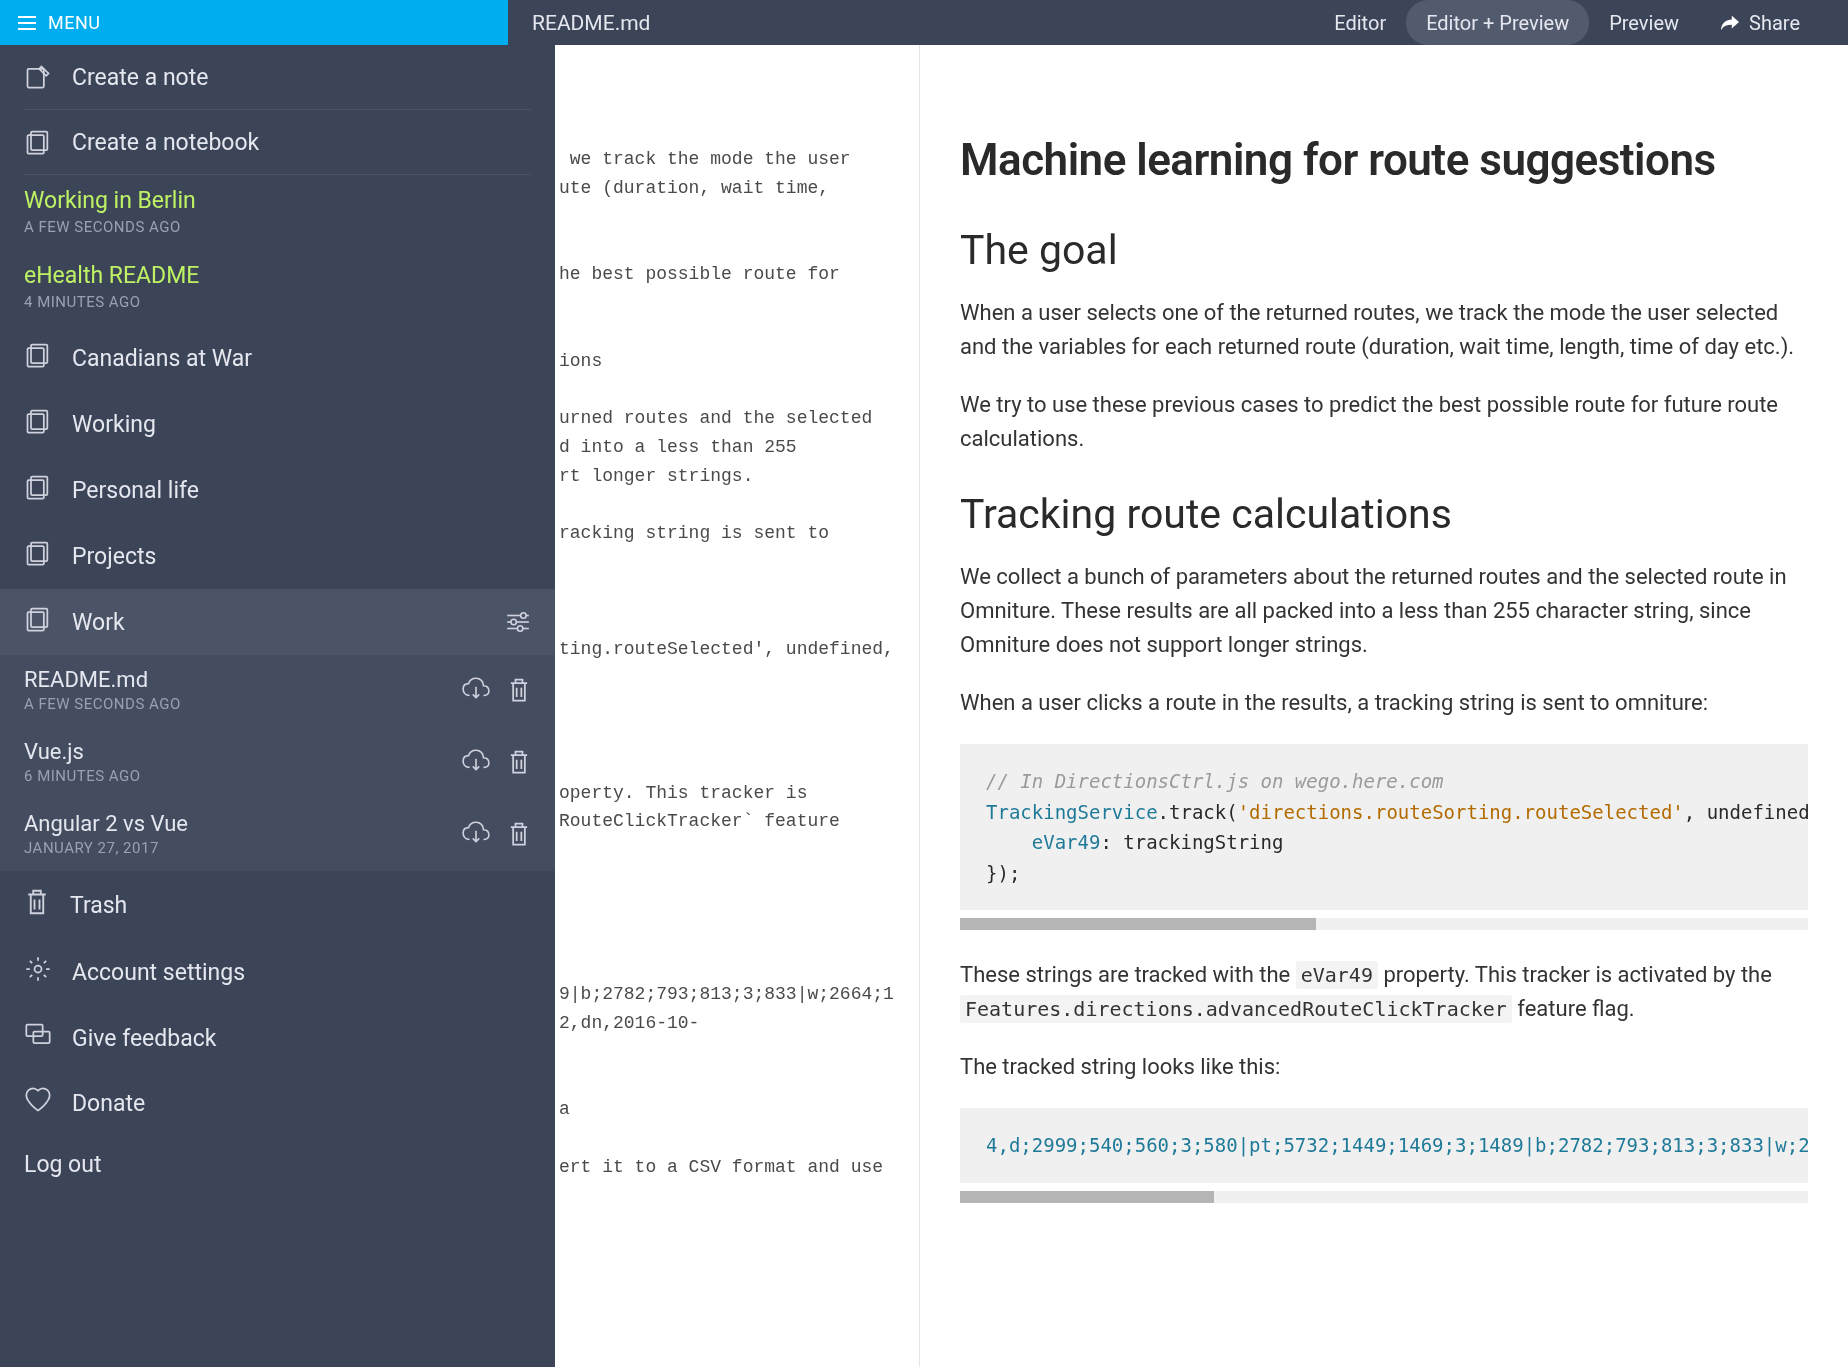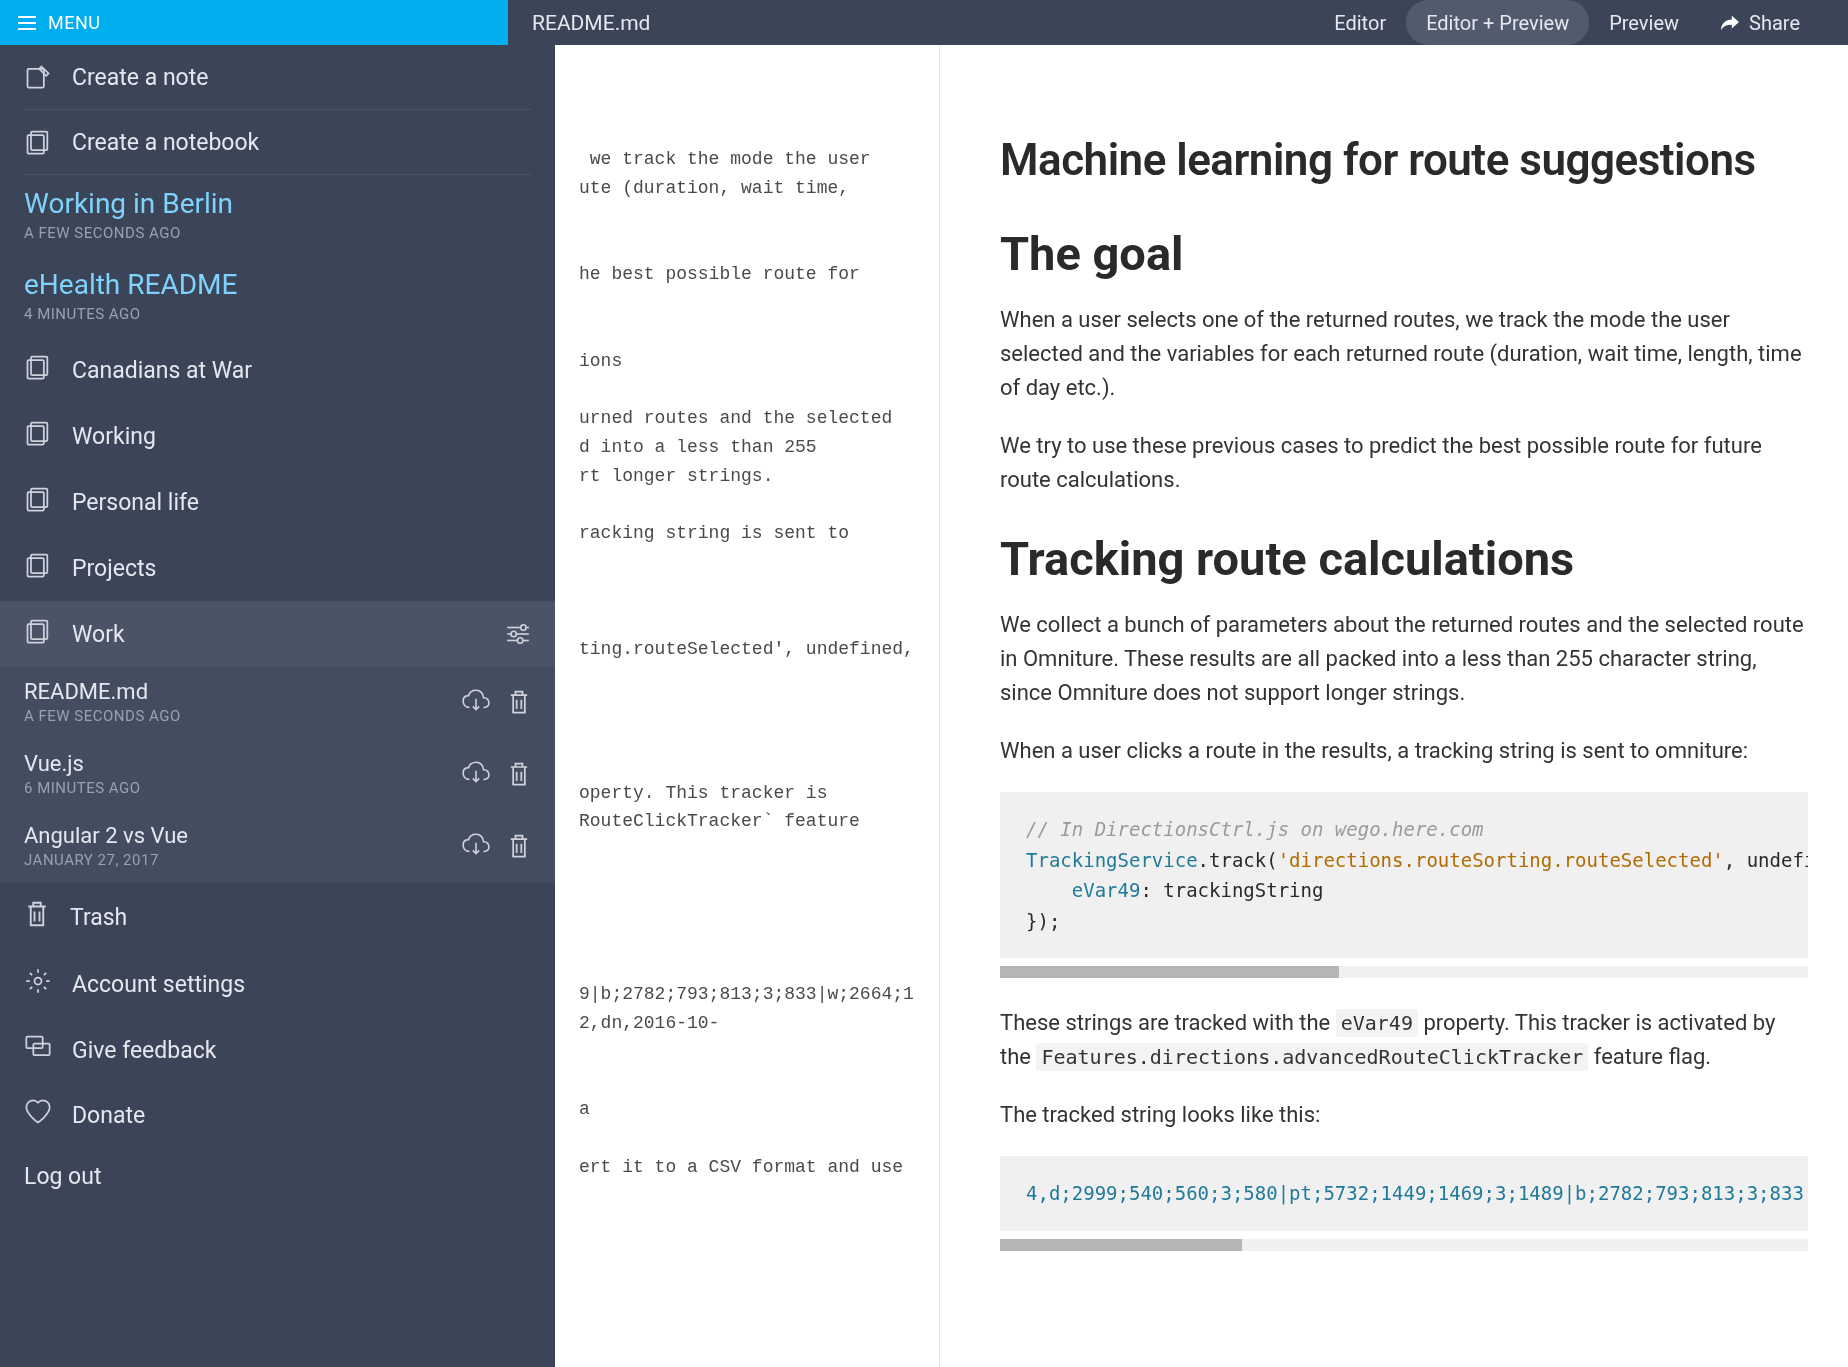--- a/index.html
+++ b/index.html
@@ -59,21 +59,21 @@
   color: #e5e7ef;
   font-size: 20px;
   cursor: pointer;
 }
 .topbar-tab.active { background: #525a6e; border-radius: 22px; }
 .share-btn { display: flex; align-items: center; gap: 8px; padding: 0 20px; }
 .share-arrow { width: 22px; height: 18px; }
 .fullscreen-icon { width: 24px; height: 24px; padding: 0 18px 0 10px; display:flex; align-items:center; }
 
 
-.main { display: flex; flex: 1; overflow: hidden; gap: 20px; }
+.main { display: flex; flex: 1; overflow: hidden; }
 
 
 .sidebar {
   width: 555px;
   background: #3c4458;
   color: #e5e7ef;
   display: flex;
   flex-direction: column;
   overflow-y: auto;
   font-size: 23px;
@@ -86,21 +86,21 @@
   color: #e5e7ef;
   border-bottom: 0;
 }
 .side-item.create { border-bottom: none; }
 .side-divider { height: 1px; background: #4b5367; margin: 0 24px; }
 .side-item .icon { width: 28px; height: 28px; flex-shrink: 0; display: flex; align-items: center; justify-content: center; }
 .side-item .label { flex: 1; }
 .recent {
   padding: 12px 24px 14px 24px;
 }
-.recent .title { font-size: 28px; color: #7dd3fc; margin-bottom: 4px; }
+.recent .title { font-size: 23px; color: #bef264; margin-bottom: 4px; }
 .recent .meta { font-size: 15px; color: #9aa0b3; letter-spacing: 0.5px; }
 .notebook-item {
   display: flex;
   align-items: center;
   padding: 16px 24px;
   gap: 20px;
 }
 .notebook-item.selected { background: #4b5367; }
 .notebook-item .actions { display: flex; gap: 14px; margin-left: auto; }
 .notebook-item .sliders { width: 26px; height: 22px; }
@@ -146,22 +146,22 @@
   color: #2a2a2a;
 }
 .preview h1 {
   font-size: 44px;
   font-weight: 600;
   margin: 50px 0 40px 0;
   line-height: 1.15;
   letter-spacing: -0.5px;
 }
 .preview h2 {
-  font-size: 47px;
-  font-weight: 700;
+  font-size: 41px;
+  font-weight: 400;
   margin: 34px 0 22px 0;
 }
 .preview p {
   font-size: 22px;
   line-height: 1.55;
   margin-bottom: 24px;
   color: #333;
 }
 .preview code.inline {
   font-family: "SFMono-Regular", Consolas, Menlo, monospace;

